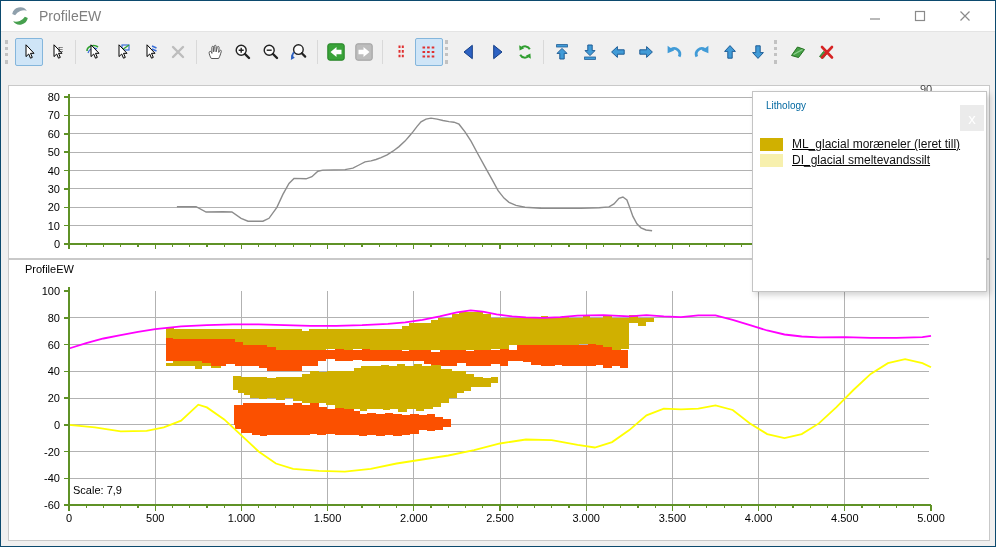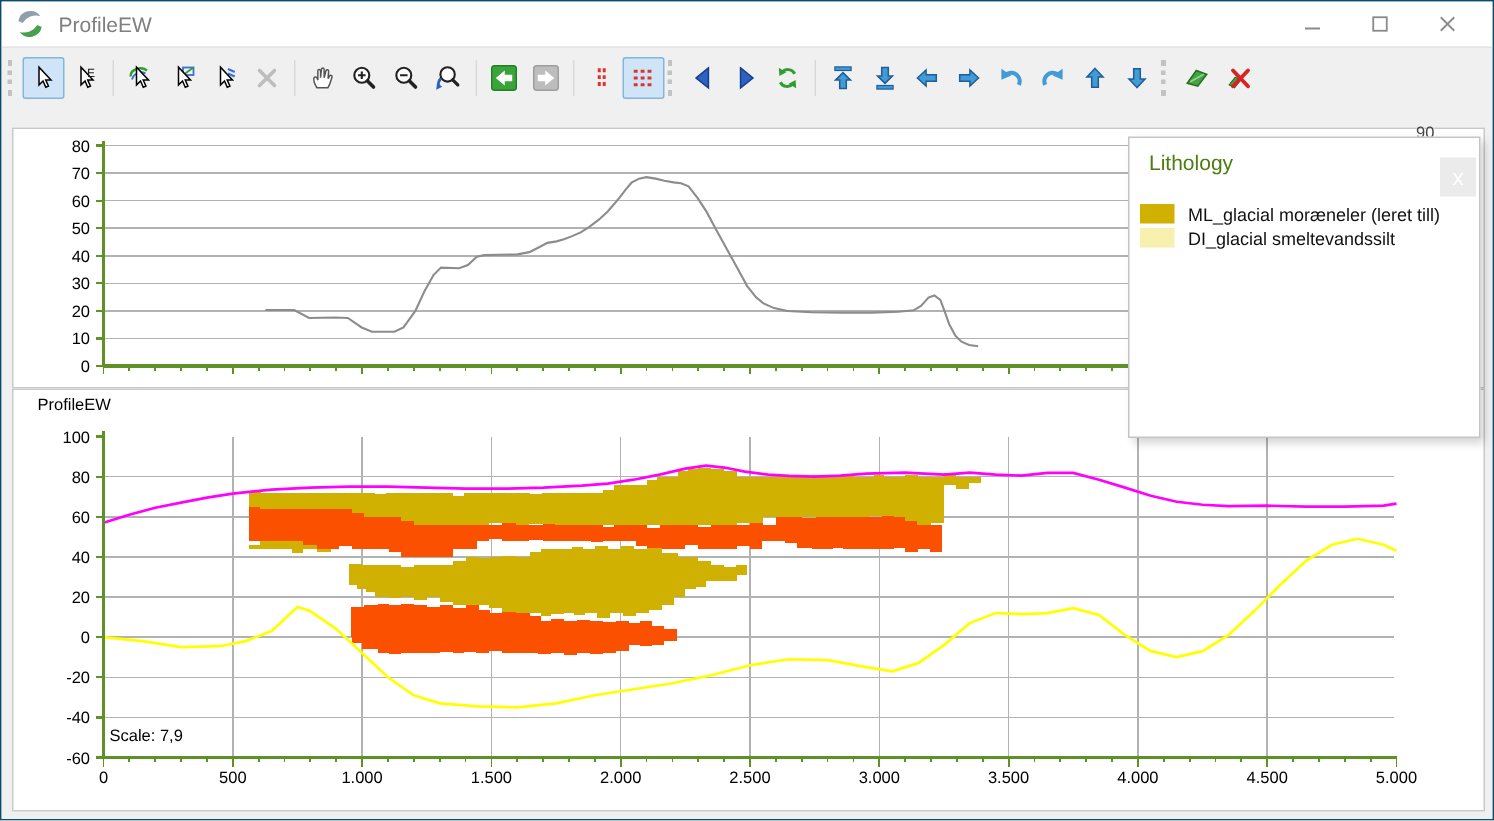--- a/index.html
+++ b/index.html
@@ -12,26 +12,26 @@
   .toolbar{position:absolute;top:30px;left:0;right:0;height:40px;background:#f0f0f0;border-top:1px solid #e4e4e4;display:flex;align-items:center;padding-left:2px;box-sizing:border-box;}
   .tbtn{width:26px;height:26px;display:inline-flex;align-items:center;justify-content:center;border:1px solid transparent;border-radius:2px;flex:none;}
   .tbtn.selected{background:#cfe5f7;border-color:#84b6dc;}
   .tsep{width:1px;height:24px;background:#d9d9d9;margin:0 4px;flex:none;}
   .thandle{width:3px;height:24px;border-left:3px dotted #c2c2c2;margin:0 4px 0 2px;flex:none;}
   .content{position:absolute;top:70px;left:0;right:0;bottom:0;background:#f0f0f0;}
   .chart-panel{position:absolute;background:#ffffff;border:1px solid #c9c9c9;}
   .chart-panel.top{left:7px;top:84px;width:980px;height:172px;}
   .chart-panel.bottom{left:7px;top:258px;width:980px;height:280px;}
   .chart-panel svg{display:block;}
-  .fragment{position:absolute;left:919px;top:82px;font-size:11px;color:#444;z-index:2;margin-left:24px;}
+  .fragment{position:absolute;left:919px;top:82px;font-size:11px;color:#444;z-index:2;}
   .litho{position:absolute;left:751px;top:90px;width:233px;height:199px;background:#ffffff;border:1px solid #c4c4c4;box-shadow:3px 3px 6px rgba(0,0,0,0.18);z-index:5;}
-  .litho-title{position:absolute;left:13px;top:8px;font-size:14px;color:#4d7c0f;}
+  .litho-title{position:absolute;left:13px;top:8px;font-size:10px;color:#0369a1;}
   .litho-close{position:absolute;left:207px;top:13px;width:24px;height:26px;background:#ebebeb;color:#ffffff;font-size:15px;display:flex;align-items:center;justify-content:center;}
   .litho-items{position:absolute;left:7px;top:44px;right:4px;}
-  .litho-row{display:flex;align-items:flex-start;height:15px;margin-bottom:1px;}
+  .litho-row{display:flex;align-items:flex-end;height:15px;margin-bottom:1px;text-decoration:underline;}
   .swatch{width:23px;height:13px;flex:none;}
   .litho-label{margin-left:9px;font-size:12px;color:#111;white-space:nowrap;}
   svg text{font-family:"Liberation Sans",sans-serif;}
 </style>
 </head>
 <body>
 
 <div class="window">
   <div class="titlebar">
     <span class="logo">

